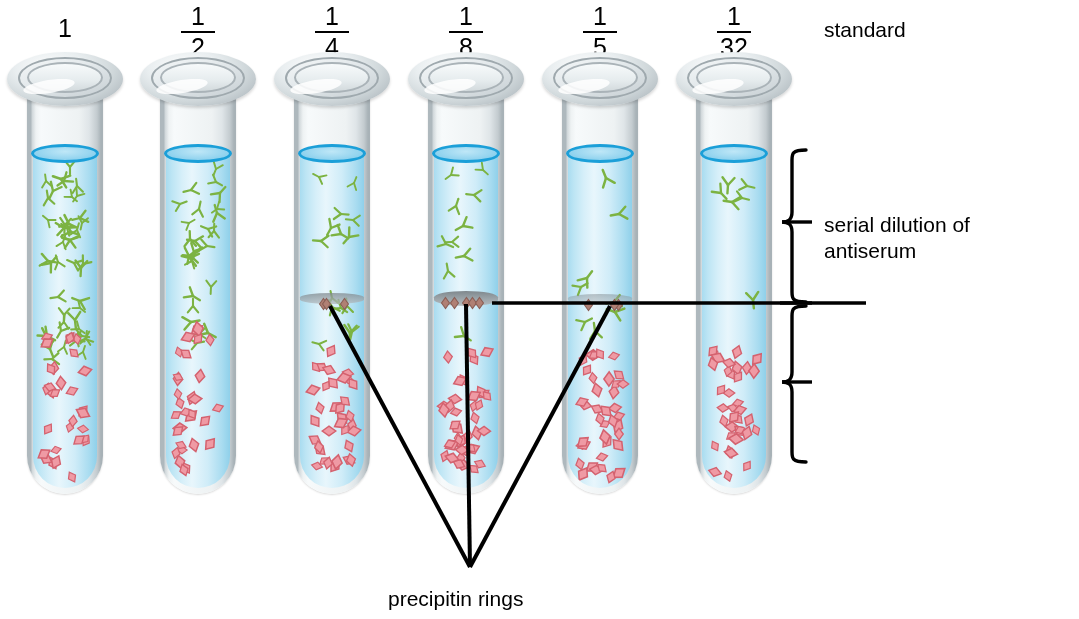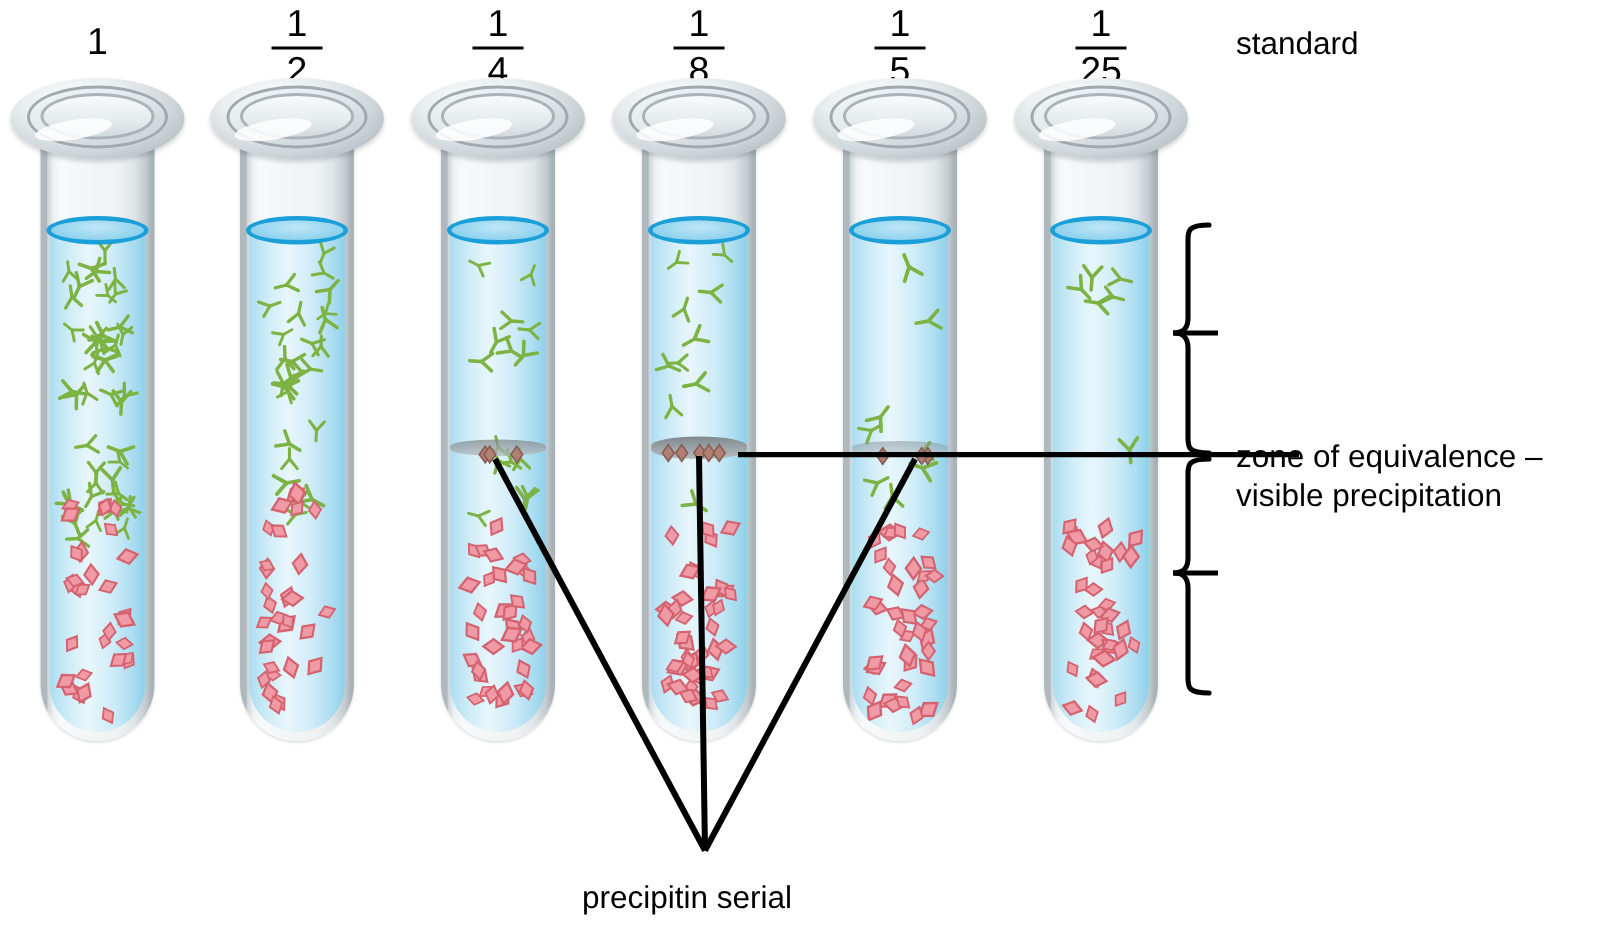--- a/index.html
+++ b/index.html
@@ -193,21 +193,21 @@
         <span class="den">8</span>
       </div>
       <div class="frac" style="left: 540px; top: 4px;">
         <span class="num">1</span>
         <span class="bar"></span>
         <span class="den">5</span>
       </div>
       <div class="frac" style="left: 674px; top: 4px;">
         <span class="num">1</span>
         <span class="bar"></span>
-        <span class="den">25</span>
+        <span class="den">32</span>
       </div>
     </div>
 
   <div id="tube-layer">
       <div class="tube" style="left: 7px;">
         <div class="tube-body"></div>
         <div class="liquid">
           <div class="liquid-inner">
             <div class="abs" style="left: 37.9185px; top: 147.291px;"><svg width="18" height="18" viewBox="0 0 20 20" style="transform:rotate(308deg) scale(0.8006080333096907);overflow:visible">
                 <g stroke="#7cb342" stroke-width="2.6" stroke-linecap="round" fill="none">
@@ -1742,20 +1742,20 @@
              L 792 372
              C 792 380, 788 382, 782 382
              C 788 382, 792 384, 792 392
              L 792 452
              C 792 458, 792 462, 806 462" fill="none" stroke="#000" stroke-width="3.4" stroke-linecap="round"></path>
     <line x1="782" y1="382" x2="812" y2="382" stroke="#000" stroke-width="3.4"></line>
   </svg>
 
   <div class="ann-text" style="left:824px; top:17px;">standard</div>
 
-
-  <div class="ann-text" style="left:824px; top:292px;">zone of equivalence –
-visible precipitation</div>
-
-
-  <div class="ann-text" style="left:388px; top:586px;">precipitin serial</div>
+  <div class="ann-text" style="left:824px; top:212px;">serial dilution of
+antiserum</div>
+
+
+
+  <div class="ann-text" style="left:388px; top:586px;">precipitin rings</div>
 
 </div>
 
 </body></html>

